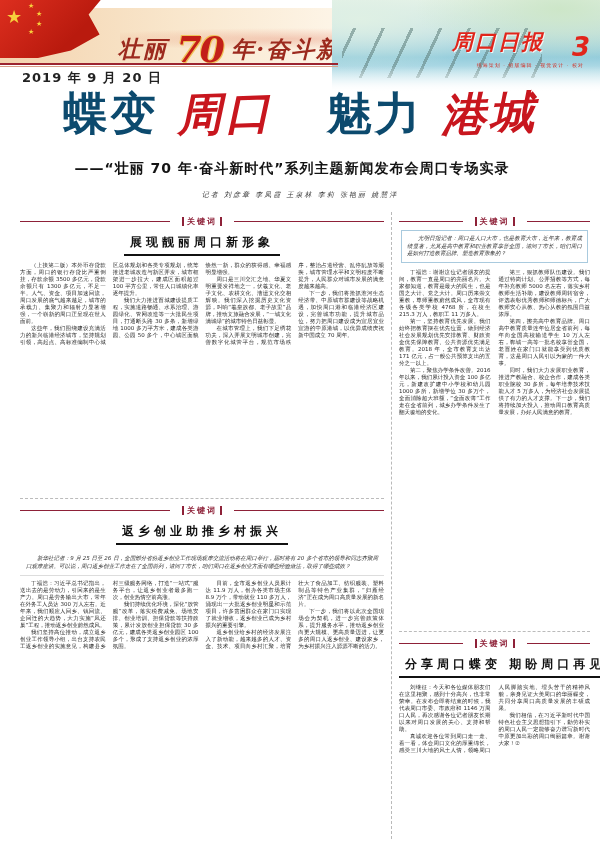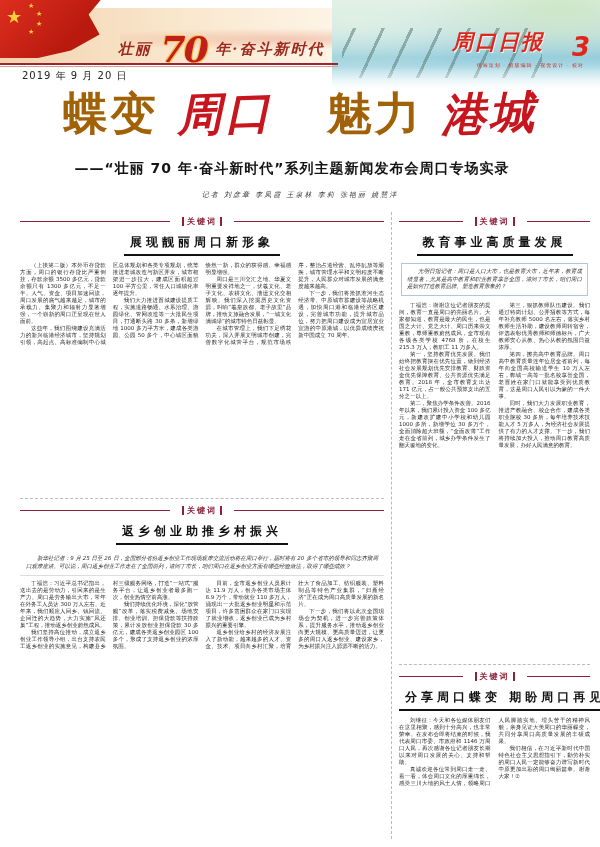--- a/index.html
+++ b/index.html
@@ -12,45 +12,45 @@
   .banner .streak{position:absolute;left:120px;top:18px;width:420px;height:26px;
     background:radial-gradient(ellipse at 40% 50%, rgba(214,80,50,.25) 0%, transparent 60%);}
   .flag{position:absolute;top:-4px;left:-6px;width:110px;height:62px;background:linear-gradient(135deg,#e03020,#b91a0e 70%);
     clip-path:polygon(0 0,100% 0,86% 30%,96% 62%,70% 88%,40% 100%,0 100%);}
   .flag .star-big{position:absolute;left:12px;top:10px;color:#f7d03c;font-size:18px;}
   .flag .star-s{position:absolute;color:#f7d03c;font-size:7px;}
   .banner-rule{position:absolute;top:63px;left:0;width:338px;height:2px;background:#9c2430;}
   .banner-rule2{position:absolute;top:66px;left:0;width:338px;height:1px;background:#d8a089;}
   .slogan{position:absolute;top:20px;left:118px;white-space:nowrap;font-weight:bold;font-style:italic;
     font-family:"DejaVu Serif","Liberation Serif",serif;color:#9c2a1e;}
-  .slogan .t{font-size:15px;letter-spacing:2px;vertical-align:middle;}
+  .slogan .t{font-size:23px;letter-spacing:2px;vertical-align:middle;}
   .slogan .n{font-size:36px;color:#c31f18;letter-spacing:-2px;vertical-align:middle;
     text-shadow:1px 1px 0 #f0c35a, -1px -1px 0 #f0c35a;padding:0 3px;margin-top:14px;}
-  .date-line{position:absolute;top:69px;left:22px;font-size:10px;font-weight:normal;color:#222;letter-spacing:1px;}
+  .date-line{position:absolute;top:69px;left:22px;font-size:13px;font-weight:bold;color:#222;letter-spacing:1px;}
 
   
   .photo{position:absolute;top:0;right:0;width:268px;height:92px;overflow:hidden;
     background:
       radial-gradient(ellipse at 85% 10%, #cde6c8 0%, transparent 45%),
       radial-gradient(ellipse at 10% 20%, #dff0e4 0%, transparent 50%),
       linear-gradient(180deg,#e8f3ea 0%,#bfdfe6 35%,#93ccdc 62%,#c9e7ee 85%,#ffffff 100%);}
   .photo .boats{position:absolute;left:10px;top:28px;width:200px;height:50px;opacity:.55;
     background:repeating-linear-gradient(115deg,transparent 0 10px,#5d7d7a 10px 13px,transparent 13px 26px);}
   .photo .fade{position:absolute;left:0;bottom:0;width:100%;height:26px;
     background:linear-gradient(180deg,transparent,#ffffff);}
   .masthead{position:absolute;top:28px;right:56px;color:#e1251b;font-weight:700;font-style:italic;
     font-family:"DejaVu Serif","Liberation Serif",serif;font-size:21px;letter-spacing:2px;
     text-shadow:1px 1px 0 rgba(255,255,255,.8);white-space:nowrap;}
   .page-num{position:absolute;top:32px;right:10px;color:#e1251b;font-weight:900;font-style:italic;font-size:26px;}
   .masthead-sub{position:absolute;top:62px;right:16px;color:#d2342a;font-size:5px;letter-spacing:1px;white-space:nowrap;}
 
   
   .headline{position:absolute;top:88px;left:0;width:600px;text-align:center;white-space:nowrap;
     font-family:"DejaVu Serif","Liberation Serif",serif;font-weight:900;font-size:45px;letter-spacing:3px;line-height:52px;}
-  .hl-black{color:#a16207;}
+  .hl-black{color:#0c4a6e;}
   .hl-red{color:#c8161e;font-style:italic;display:inline-block;transform:rotate(-2deg);}
   .hl-space{display:inline-block;width:16px;}
   .subtitle{position:absolute;top:160px;left:0;width:584px;text-align:center;
     font-size:14px;font-weight:bold;color:#141414;letter-spacing:1px;}
   .byline{position:absolute;top:190px;left:0;width:600px;text-align:center;
     font-size:7px;font-style:italic;color:#3c3c3c;letter-spacing:2px;}
 
   
   .main{position:absolute;top:212px;left:20px;right:10px;bottom:8px;display:flex;}
   .col-left{width:364px;flex:none;display:flex;flex-direction:column;}
@@ -167,23 +167,20 @@
 
   <div class="v-divider"></div>
 
   <div class="col-right">
 
     <div class="kw-row">
       <span class="kw-line"></span>
       <span class="kw-tag">关键词</span>
       <span class="kw-line"></span>
     </div>
-    <div class="sec-title-wrap">
-      <span class="sec-title">教育事业高质量发展</span>
-    </div>
     <div class="intro-box">
       <p>光明日报记者：周口是人口大市，也是教育大市，近年来，教育成绩显著，尤其是高中教育和职业教育享誉全国，请问丁市长，咱们周口是如何打造教育品牌、塑造教育形象的？</p>
     </div>
     <div id="art2" class="body-text cols2">
         <p>丁福浩：谢谢这位记者朋友的提问，教育一直是周口的亮丽名片。大家都知道，教育是最大的民生，也是国之大计、党之大计。周口历来崇文重教，尊师重教蔚然成风，全市现有各级各类学校 4768 所，在校生 215.3 万人，教职工 11 万多人。</p>
         <p>第一，坚持教育优先发展。我们始终把教育摆在优先位置，做到经济社会发展规划优先安排教育、财政资金优先保障教育、公共资源优先满足教育。2018 年，全市教育支出达 171 亿元，占一般公共预算支出的五分之一以上。</p>
         <p>第二，聚焦办学条件改善。2016 年以来，我们累计投入资金 100 多亿元，新建改扩建中小学校和幼儿园 1000 多所，新增学位 30 多万个，全面消除超大班额，“全面改薄”工作走在全省前列，城乡办学条件发生了翻天覆地的变化。</p>
         <p>第三，狠抓教师队伍建设。我们通过特岗计划、公开招教等方式，每年补充教师 5000 名左右，落实乡村教师生活补助，建设教师周转宿舍，评选表彰优秀教师和师德标兵，广大教师安心从教、热心从教的氛围日益浓厚。</p>
         <p>第四，擦亮高中教育品牌。周口高中教育质量连年位居全省前列，每年向全国高校输送学生 10 万人左右，郸城一高等一批名校享誉全国，老百姓在家门口就能享受到优质教育，这是周口人民引以为豪的一件大事。</p>
         <p>同时，我们大力发展职业教育，推进产教融合、校企合作，建成各类职业院校 30 多所，每年培养技术技能人才 5 万多人，为经济社会发展提供了有力的人才支撑。下一步，我们将持续加大投入，推动周口教育高质量发展，办好人民满意的教育。</p>

